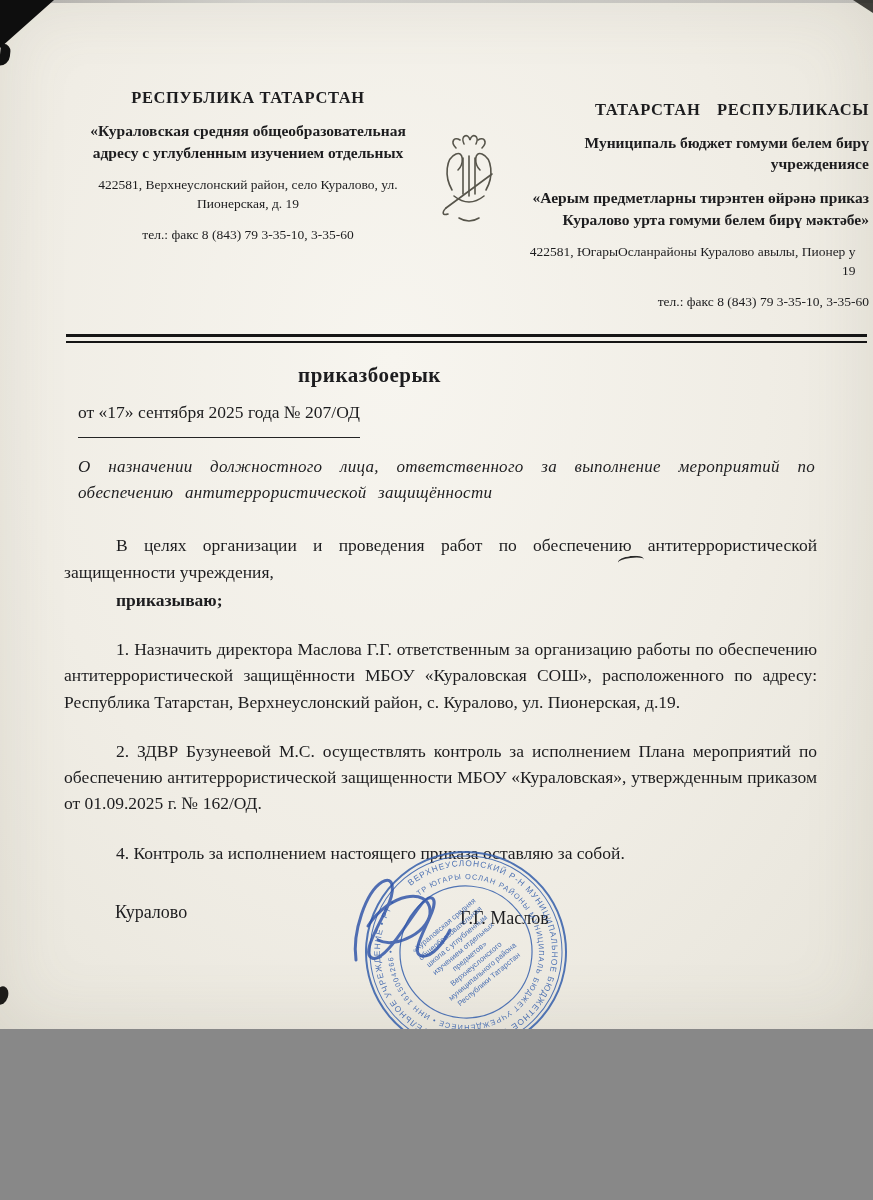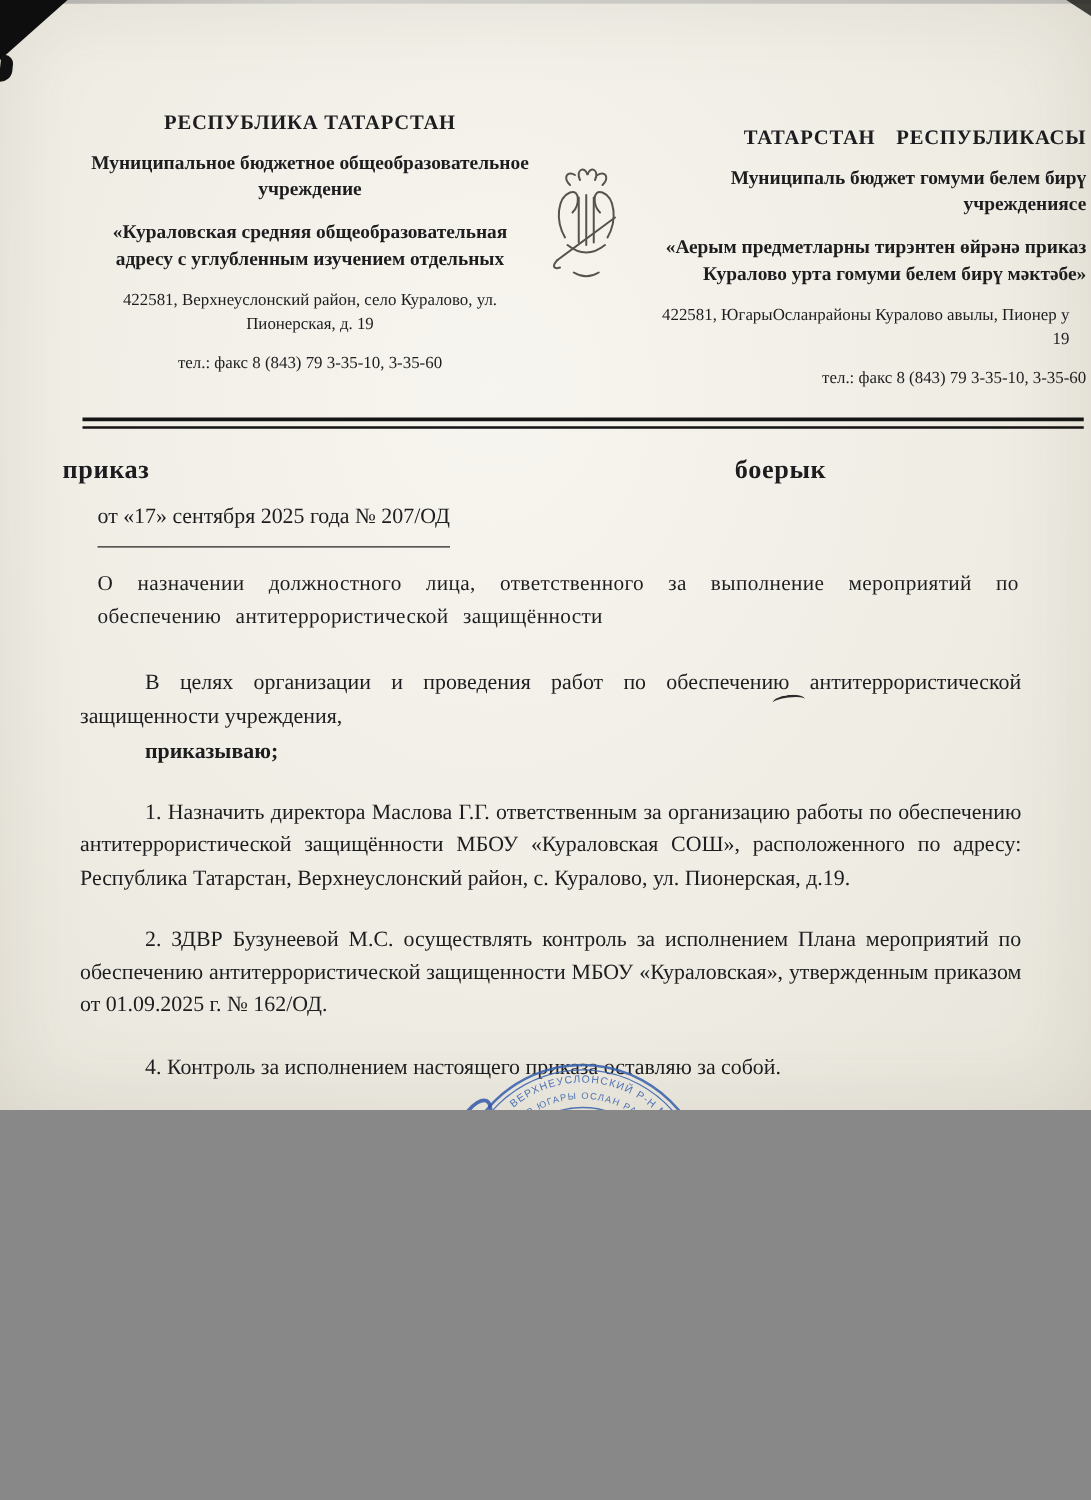--- a/index.html
+++ b/index.html
@@ -1,17 +1,17 @@
 <!DOCTYPE html>
 <html><head>
 <meta charset="utf-8">
 <style>
   html,body{margin:0;padding:0;background:#888;}
   .page{
-    position:relative;width:873px;height:888px;margin:0 auto;
+    position:relative;width:873px;height:1029px;margin:0 auto;
     background:radial-gradient(ellipse at 45% 35%, #f7f5ef 0%, #f0ede5 55%, #e7e4da 100%);
     box-shadow:inset 0 0 70px rgba(120,110,90,.14);
     overflow:hidden;
     font-family:"Liberation Serif", serif;
     color:#1d1d1f;
   }
   
   .corner-tl{position:absolute;top:0;left:0;width:0;height:0;
     border-top:48px solid #0e0e0e;border-right:54px solid transparent;}
   .corner-tl2{position:absolute;top:44px;left:0;width:10px;height:22px;background:#111;
@@ -30,26 +30,26 @@
   .h-right .h-country{word-spacing:12px;}
   .h-orgtype{font-weight:bold;font-size:15.5px;margin-top:13px;line-height:1.35;}
   .h-orgname{font-weight:bold;font-size:15.5px;margin-top:12px;line-height:1.45;}
   .h-addr{font-size:13.5px;margin:11px auto 0;max-width:300px;line-height:1.4;}
   .h-right .h-addr{max-width:330px;}
   .h-phone{font-size:13.5px;margin-top:13px;}
   .emblem-svg{display:inline-block;}
   
   .rule{margin:24px 6px 0 66px;border-top:3px solid #151515;border-bottom:2px solid #151515;height:4px;}
   
-  .order-row{display:flex;justify-content:space-between;align-items:baseline;
-    margin:20px 212px 0 50px;}
+  .order-row{display:flex;justify-content:center;align-items:baseline;
+    margin:20px 212px 0 78px;}
   .order-word{font-weight:bold;font-size:21px;letter-spacing:.5px;}
   .date-line{margin:14px 0 0 78px;font-size:17.5px;display:inline-block;
     border-bottom:1.6px solid #242424;padding-bottom:14px;}
-  .subject{margin:16px 58px 0 78px;font-size:17px;line-height:1.55;
+  .subject{margin:16px 58px 0 78px;font-style:italic;font-size:17px;line-height:1.55;
     word-spacing:7px;letter-spacing:.3px;text-align:justify;}
   
   .body-text{margin:0 56px 0 64px;font-size:17.5px;line-height:1.5;}
   .body-text p{margin:0;text-align:justify;text-indent:52px;}
   .p-intro{margin-top:26px !important;}
   .p-decree{font-weight:bold;margin-top:2px !important;}
   .p-item{margin-top:23px !important;}
   .pen-mark{position:absolute;left:618px;top:556px;width:26px;height:8px;
     border-top:2px solid #2a2a2a;border-radius:50%;transform:rotate(-7deg);}
   
@@ -68,21 +68,20 @@
 
   <div class="edge-top"></div>
   <div class="corner-tl"></div>
   <div class="corner-tl2"></div>
   <div class="corner-tr"></div>
   <div class="edge-left-mark"></div>
 
   <div class="letterhead">
     <div class="h-left">
       <div class="h-country">РЕСПУБЛИКА ТАТАРСТАН</div>
-      <div class="h-orgtype">Муниципальное бюджетное общеобразовательное учреждение</div>
       <div class="h-orgname">«Кураловская средняя общеобразовательная адресу с углубленным изучением отдельных</div>
       <div class="h-addr">422581, Верхнеуслонский район, село Куралово, ул. Пионерская, д. 19</div>
       <div class="h-phone">тел.: факс 8 (843) 79 3-35-10, 3-35-60</div>
     </div>
 
     <div class="h-center">
       <svg class="emblem-svg" width="70" height="100" viewBox="0 0 70 100">
         <g stroke="#56544a" stroke-width="1.6" fill="none" stroke-linecap="round">
           <path d="M18,62 C10,48 12,30 22,26 C30,23 30,36 24,42"></path>
           <path d="M52,62 C60,48 58,30 48,26 C40,23 40,36 46,42"></path>

